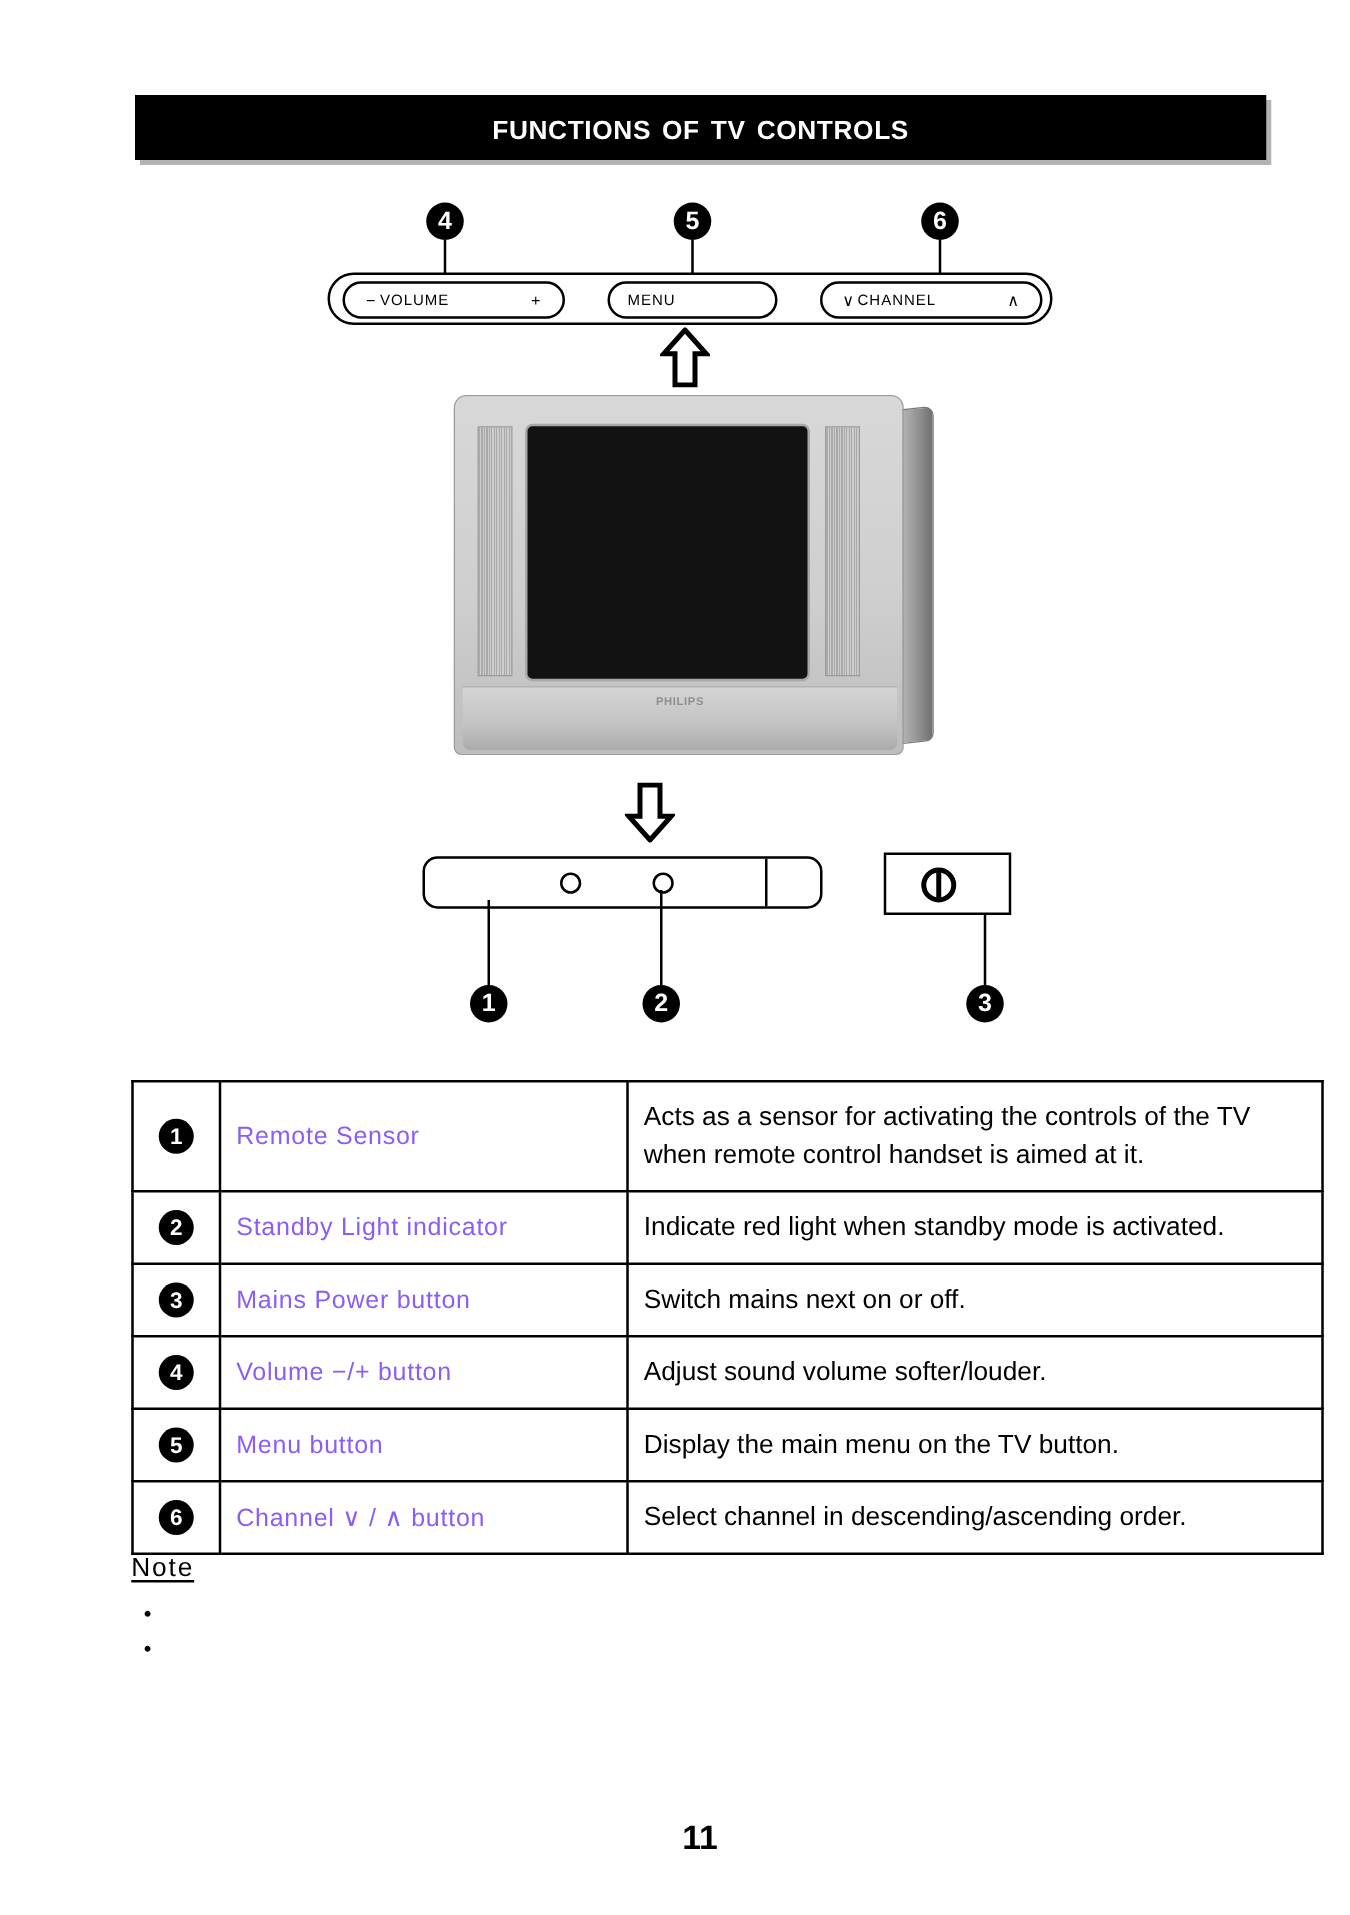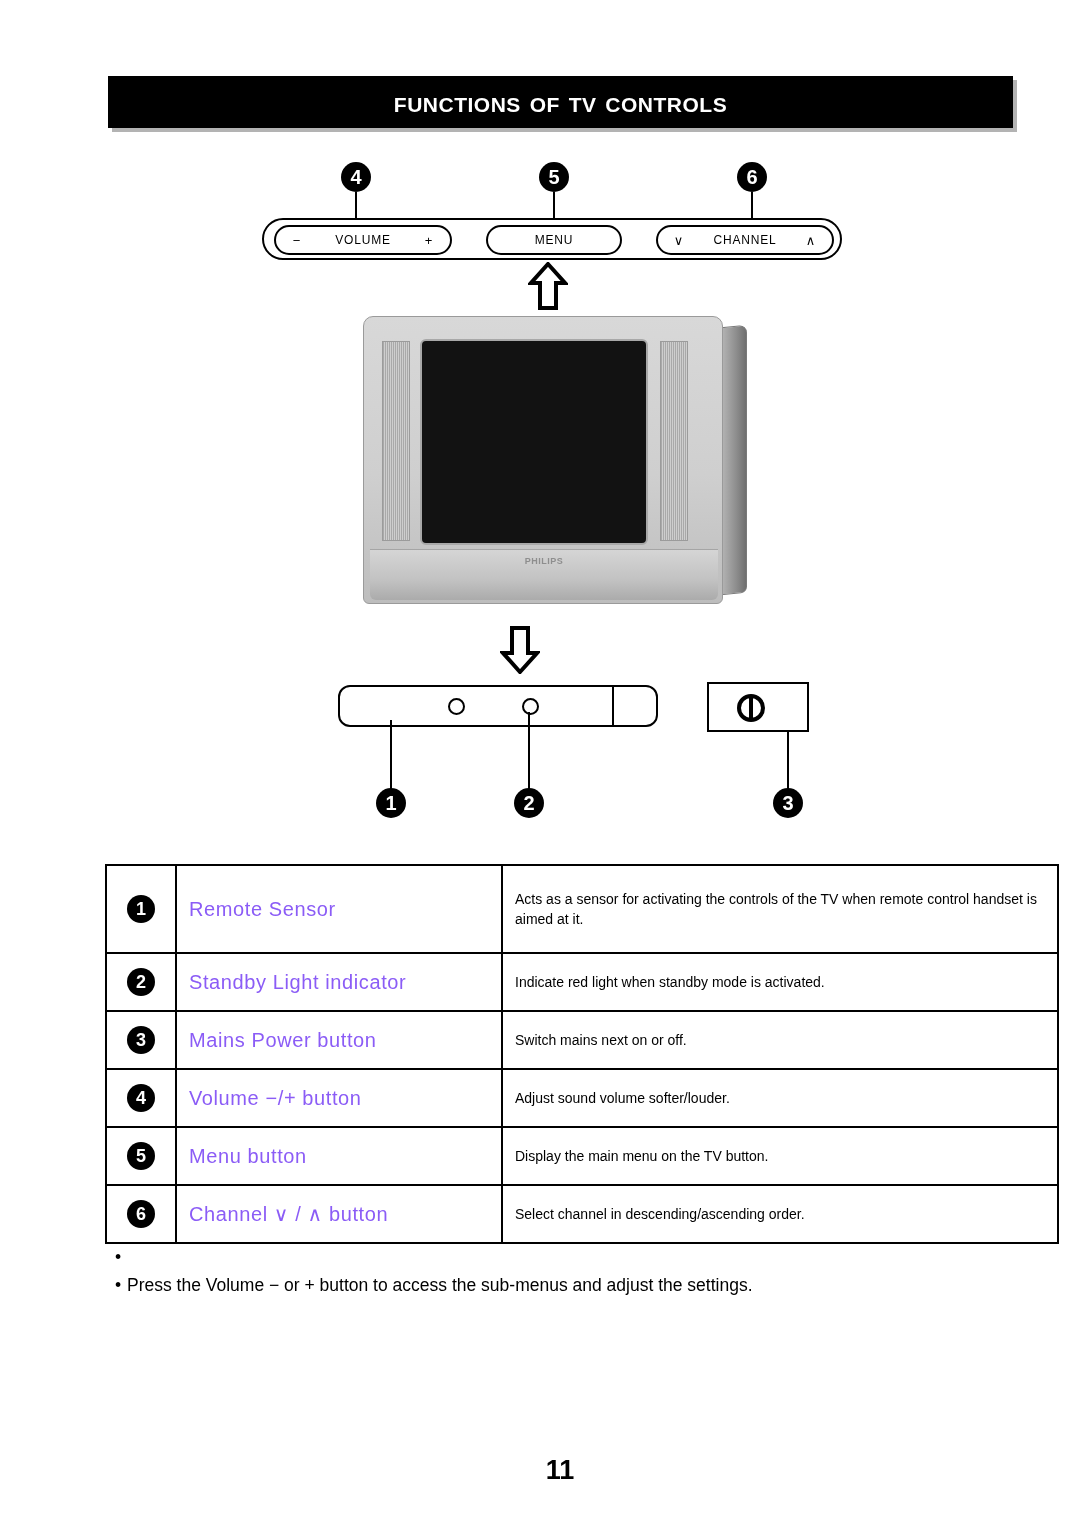--- a/index.html
+++ b/index.html
@@ -93,21 +93,21 @@
     box-sizing: border-box;
     display: flex;
     align-items: center;
     justify-content: space-between;
     padding: 0 14px;
     font-family: "Liberation Sans", sans-serif;
     font-size: 12px;
     letter-spacing: 0.8px;
     font-weight: normal;
   }
-  .ctrl-btn .ctr { flex: 1; text-align: center; }
+  .ctrl-btn .ctr { flex: 1; text-align: left; }
   .ctrl-btn .side { width: 14px; text-align: center; font-size: 13px; }
 
   
   .arrow {
     position: absolute;
   }
 
   
   .tv {
     position: absolute;
@@ -272,21 +272,21 @@
     font-weight: bold;
     line-height: 28px;
     text-align: center;
   }
   .fn-name {
     font-size: 20px;
     letter-spacing: 0.6px;
     color: #8b5cf6;
   }
   .fn-desc {
-    font-size: 14px;
+    font-size: 21px;
     line-height: 1.45;
     color: #000000;
   }
 
   
   .note-block {
     position: absolute;
     left: 105px;
     top: 1243px;
     width: 910px;
@@ -468,22 +468,22 @@
         <div class="fn-name">Channel ∨ / ∧ button</div>
       </td>
       <td class="col-desc">
         <div class="fn-desc">Select channel in descending/ascending order.</div>
       </td>
     </tr>
   </tbody>
 </table>
 
 <div class="note-block">
+  <div class="note-heading">Note</div>
   <div class="note-item">
     <span class="note-bullet">•</span>
   </div>
   <div class="note-item">
     <span class="note-bullet">•</span>
-    <span>Press the Volume − or + button to access the sub-menus and adjust the settings.</span>
   </div>
 </div>
 
 <div class="page-number">11</div>
 
 </body></html>

